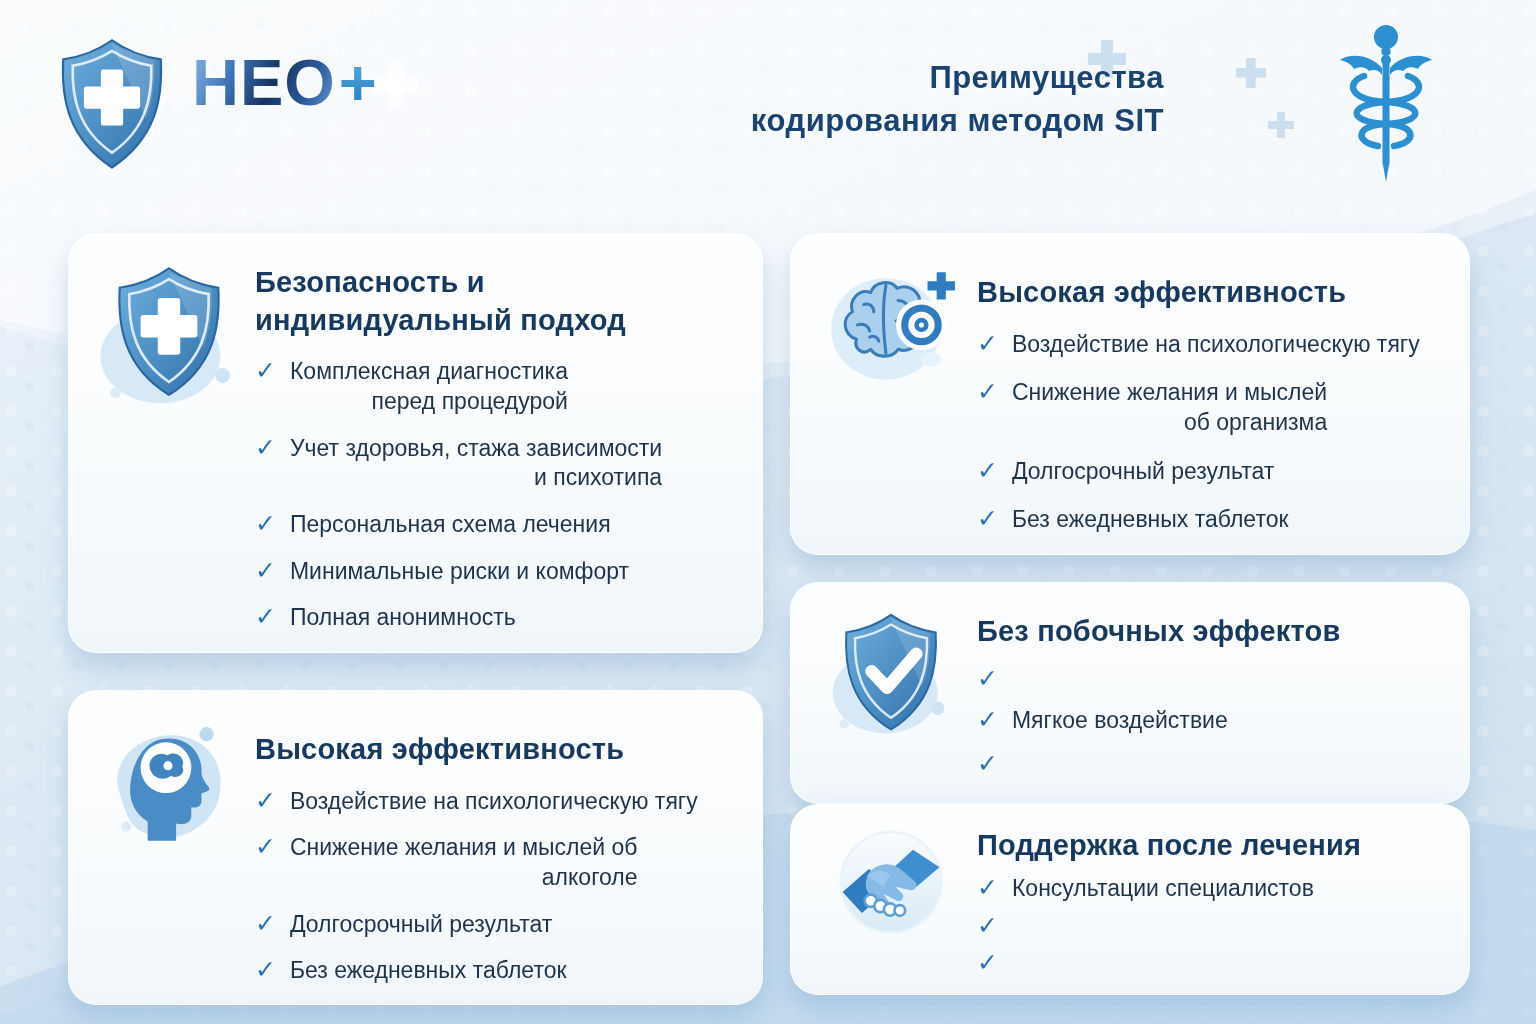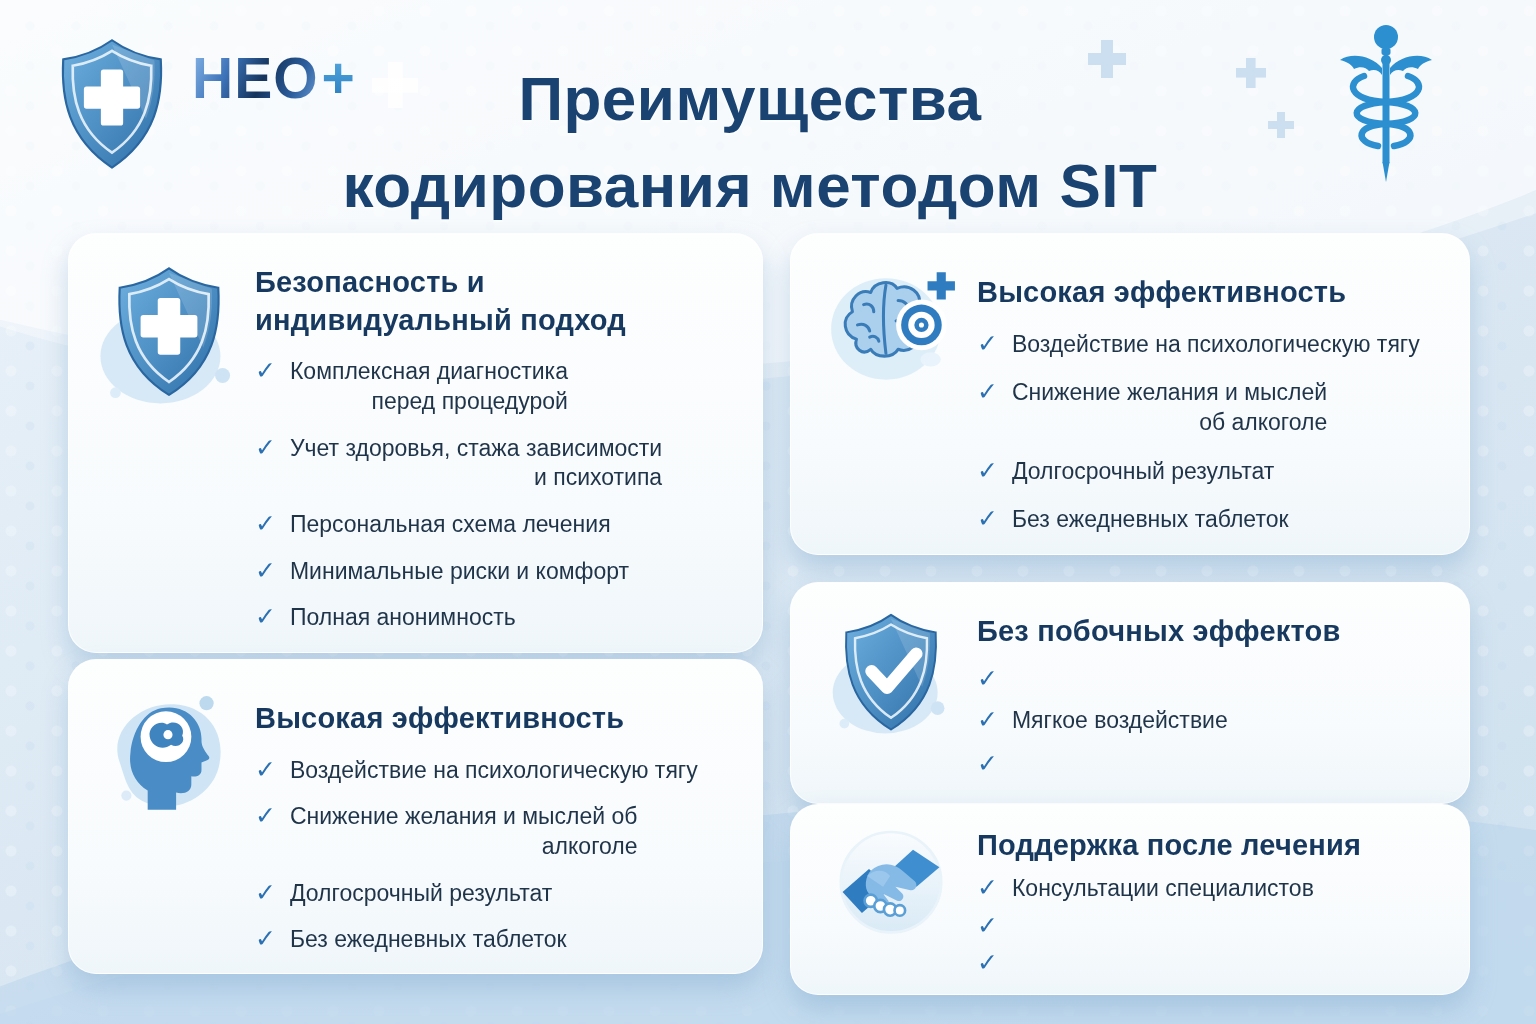--- a/index.html
+++ b/index.html
@@ -29,38 +29,38 @@
   .bg-plus.white i{background:
       linear-gradient(rgba(255,255,255,.85),rgba(255,255,255,.85)) center/100% 32% no-repeat,
       linear-gradient(rgba(255,255,255,.85),rgba(255,255,255,.85)) center/32% 100% no-repeat;}
   .p1{left:372px;top:62px;width:46px;height:46px;}
   .p2{left:1088px;top:40px;width:38px;height:38px;}
   .p3{left:1236px;top:58px;width:30px;height:30px;}
   .p4{left:1268px;top:112px;width:26px;height:26px;}
 
   
   .logo-shield{position:absolute;left:46px;top:36px;width:132px;height:140px;z-index:2;}
-  .brand-logo{position:absolute;left:192px;top:50px;z-index:2;font-size:57px;font-weight:800;letter-spacing:1px;line-height:1;}
+  .brand-logo{position:absolute;left:192px;top:50px;z-index:2;font-size:65px;font-weight:800;letter-spacing:1px;line-height:1;}
   .brand-logo .ltr{
     background:linear-gradient(115deg,#8db9ea 0%,#3c72b8 30%,#15345c 55%,#2c5d9d 78%,#6fa4dd 100%);
     -webkit-background-clip:text;background-clip:text;color:transparent;}
   .brand-logo .plus{
     background:linear-gradient(180deg,#5fb2e7,#1f74b8);
     -webkit-background-clip:text;background-clip:text;color:transparent;margin-left:3px;}
   .page-title{position:absolute;left:336px;top:56px;width:828px;z-index:2;
-    text-align:center;color:#1b4372;font-size:62px;font-weight:700;line-height:1.4;letter-spacing:.5px;
+    text-align:right;color:#1b4372;font-size:31px;font-weight:700;line-height:1.4;letter-spacing:.5px;
     text-shadow:0 2px 3px rgba(255,255,255,.8);}
   .caduceus{position:absolute;left:1328px;top:22px;width:116px;height:172px;z-index:2;}
 
   
   .grid{position:absolute;left:68px;top:233px;display:flex;gap:27px;z-index:3;}
   .col{display:flex;flex-direction:column;}
   .col-left{width:695px;}
   .col-right{width:680px;}
-  .mb23{margin-bottom:6px}.mb27{margin-bottom:27px}.mb17{}
+  .mb23{margin-bottom:37px}.mb27{margin-bottom:27px}.mb17{}
 
   .card{
     background:linear-gradient(180deg,#fdfefe 0%,#f8fbfd 65%,#eff6fa 100%);
     border-radius:28px;border:1px solid rgba(255,255,255,.85);
     box-shadow:0 14px 26px rgba(126,168,206,.4), inset 0 1px 0 #fff;
     display:grid;grid-template-columns:172px 1fr;
     padding:24px 26px 18px 14px;box-sizing:border-box;
   }
   .h420{min-height:420px}.h310{min-height:310px}.h322{min-height:322px}.h222{min-height:222px}.h172{min-height:172px}
   .card-iconbox{display:flex;justify-content:center;align-items:flex-start;padding-top:4px;}
@@ -254,21 +254,21 @@
         <div class="card-body">
           <h2 class="card-title mt16">Высокая эффективность</h2>
           <ul class="checklist gap19">
             <li class="check-item">
                 <span class="check">✓</span>
                 <span class="item-text">Воздействие на психологическую тягу</span>
               </li>
             <li class="check-item">
                 <span class="check">✓</span>
                 <span class="item-text">Снижение желания и мыслей
-об алкоголе</span>
+об организма</span>
               </li>
             <li class="check-item">
                 <span class="check">✓</span>
                 <span class="item-text">Долгосрочный результат</span>
               </li>
             <li class="check-item">
                 <span class="check">✓</span>
                 <span class="item-text">Без ежедневных таблеток</span>
               </li>
           </ul>

